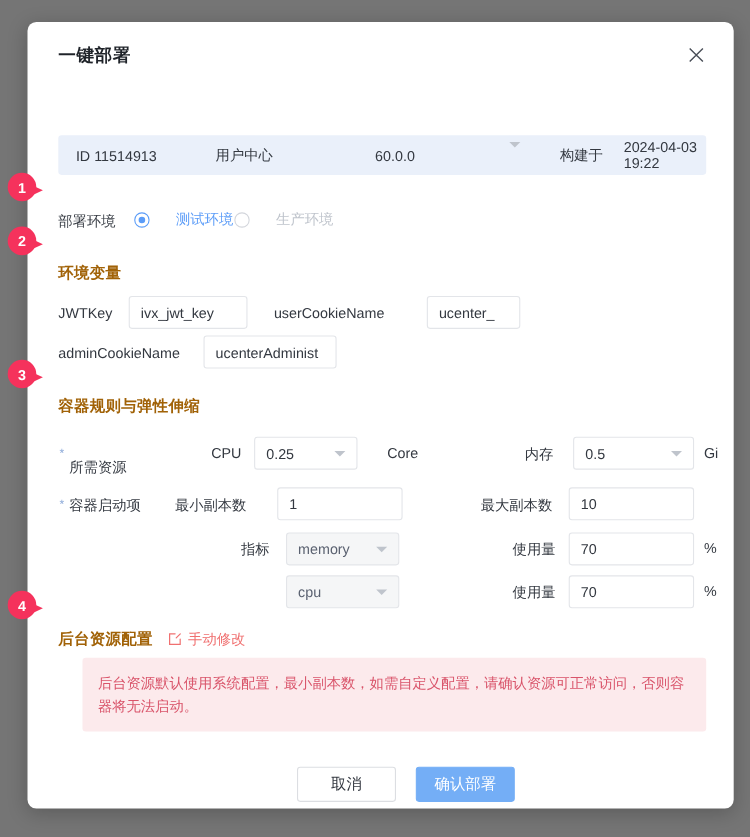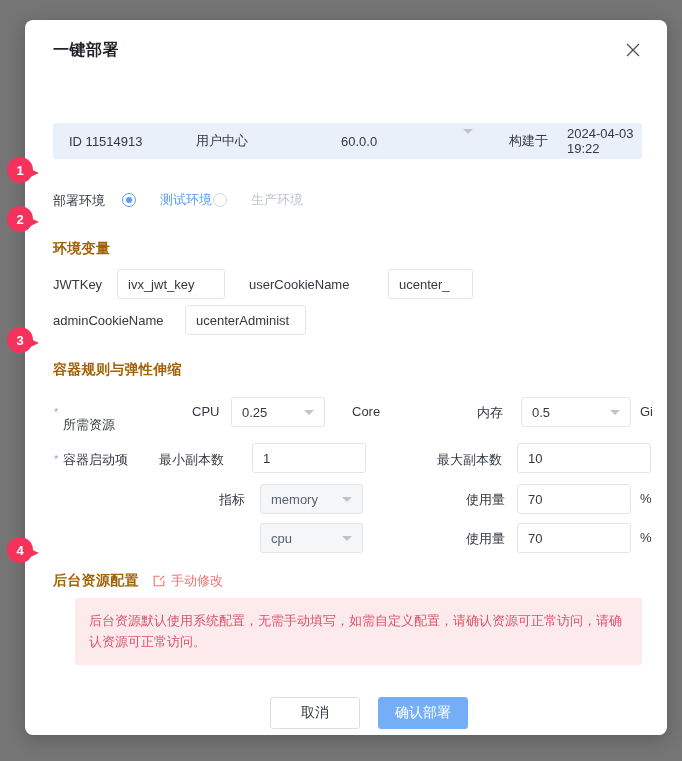--- a/index.html
+++ b/index.html
@@ -314,21 +314,21 @@
     <i class="sel-caret"></i>
   </div>
   <div class="lbl-unit" style="left:615px; top:384px;">Gi</div>
 
   <div class="req-star" style="left:29px; top:434px;">*</div>
   <div class="lbl" style="left:38px; top:431px;">容器启动项</div>
   <div class="lbl" style="left:134px; top:431px;">最小副本数</div>
   <input class="inp" style="left: 227px; top: 423px; width: 114px;" value="1">
 
   <div class="lbl" style="left:412px; top:431px;">最大副本数</div>
-  <input class="inp" style="left: 492px; top: 423px; width: 134px;" value="10">
+  <input class="inp" style="left: 492px; top: 423px; width: 114px;" value="10">
 
   <div class="lbl" style="left:194px; top:471px;">指标</div>
   <div class="sel disabled" style="left:235px; top:464px; width:103px;">
     <span>memory</span>
     <i class="sel-caret"></i>
   </div>
   <div class="lbl" style="left:441px; top:471px;">使用量</div>
   <input class="inp" style="left: 492px; top: 464px; width: 114px;" value="70">
   <div class="lbl-unit" style="left:615px; top:471px;">%</div>
 
@@ -345,21 +345,21 @@
   <div class="manual-link" style="left:128px; top:552px;">
     <span class="mi">
       <svg width="12" height="12" viewBox="0 0 12 12" aria-hidden="true">
         <path d="M6.2 1.2 H1.2 V10.8 H10.8 V6" stroke="#f07070" stroke-width="1.1" fill="none" stroke-linecap="round"></path>
         <path d="M7.2 4.9 L10.9 1.2" stroke="#f07070" stroke-width="1.1" fill="none" stroke-linecap="round"></path>
       </svg>
     </span>
     <span>手动修改</span>
   </div>
 
-  <div class="warn-box">后台资源默认使用系统配置，无需手动填写，如需自定义配置，请确认资源可正常访问，请确认资源可正常访问。</div>
+  <div class="warn-box">后台资源默认使用系统配置，最小副本数，如需自定义配置，请确认资源可正常访问，否则容器将无法启动。</div>
 
   <div class="btn btn-confirm">确认部署</div>
   <div class="btn btn-cancel">取消</div>
 
 </div>
 
 <div class="badge" style="left:7px; top:157px;">
   <span class="tail"></span>
   <span class="dot">1</span>
 </div>

